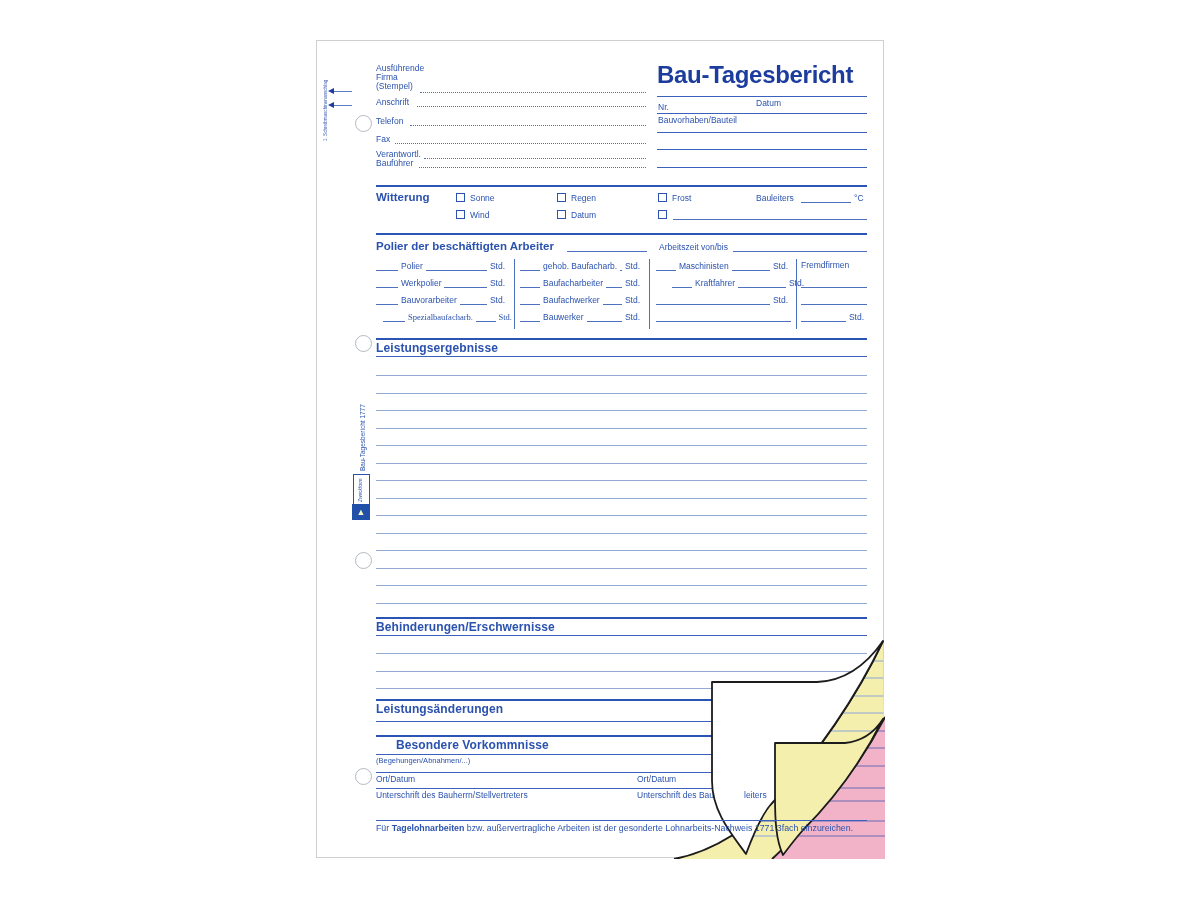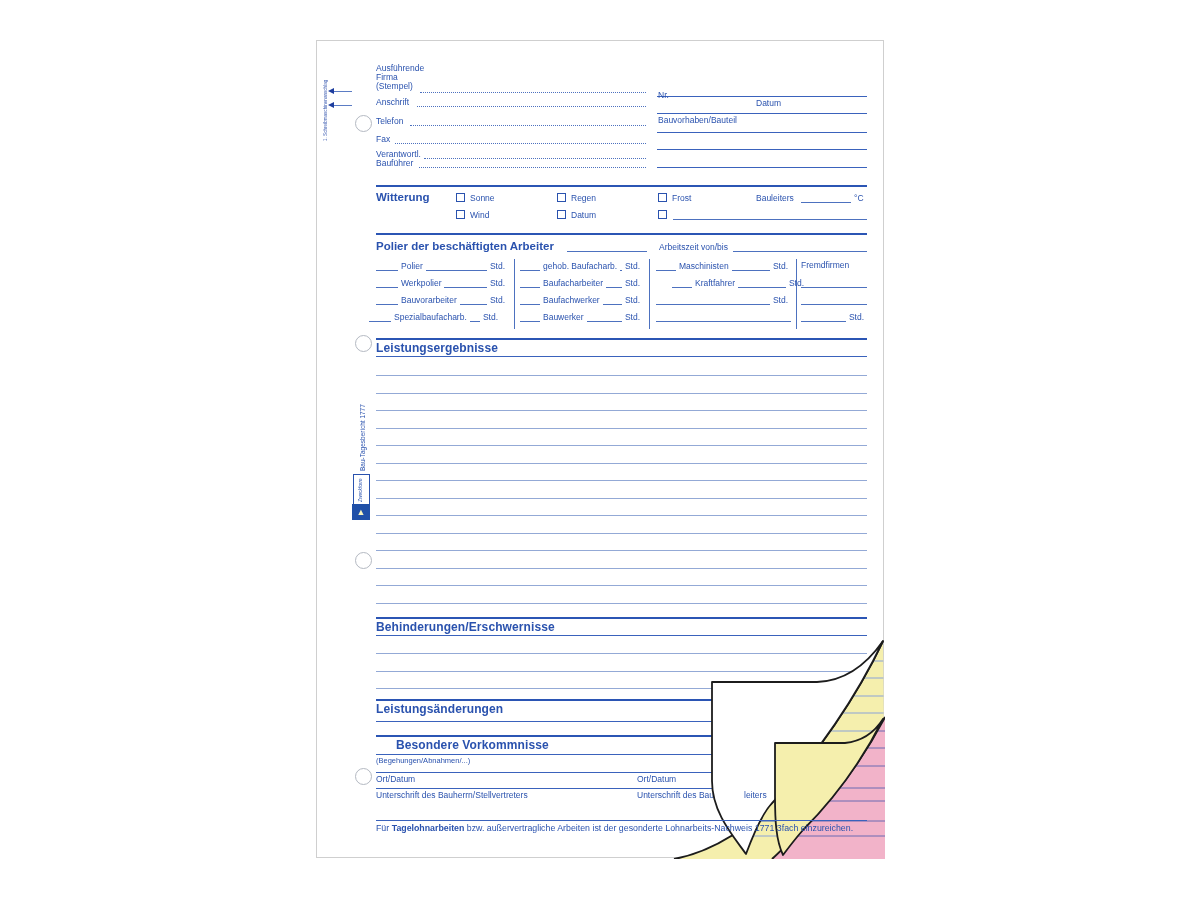--- a/index.html
+++ b/index.html
@@ -75,22 +75,23 @@
   <div class="abs dotted" style="left:93px;top:84px;width:236px;"></div>
 
   <div class="abs lbl" style="left:59px;top:94px;">Fax</div>
   <div class="abs dotted" style="left:78px;top:102px;width:251px;"></div>
 
   <div class="abs lbl" style="left:59px;top:109px;">Verantwortl.</div>
   <div class="abs lbl" style="left:59px;top:118px;">Bauführer</div>
   <div class="abs dotted" style="left:107px;top:117px;width:222px;"></div>
   <div class="abs dotted" style="left:102px;top:126px;width:227px;"></div>
 
+  <div class="abs title" style="left:340px;top:20px;">Bau-Tagesbericht</div>
   <div class="abs rule-med" style="left:340px;top:55px;width:210px;"></div>
-  <div class="abs lbl" style="left:341px;top:50px;">Nr.</div>
+  <div class="abs lbl" style="left:341px;top:62px;">Nr.</div>
   <div class="abs lbl" style="left:439px;top:58px;">Datum</div>
   <div class="abs rule-med" style="left:340px;top:72px;width:210px;"></div>
   <div class="abs lbl" style="left:341px;top:75px;">Bauvorhaben/Bauteil</div>
   <div class="abs rule-med" style="left:340px;top:91px;width:210px;"></div>
   <div class="abs rule-med" style="left:340px;top:108px;width:210px;"></div>
   <div class="abs rule-med" style="left:340px;top:126px;width:210px;"></div>
 
   <div class="abs rule-heavy" style="left:59px;top:144px;width:491px;"></div>
   <div class="abs heading2" style="left:59px;top:150px;">Witterung</div>
 
@@ -178,21 +179,21 @@
       <span class="lbl">Std.</span>
   </div>
   <div class="cell" style="left:339px;top:254px;width:135px;">
     <span class="wline grow"></span>
       <span class="lbl">Std.</span>
   </div>
   <div class="cell" style="left:484px;top:254px;width:66px;">
     <span class="wline grow"></span>
   </div>
 
-  <div class="cell" style="left:52px;top:271px;width:132px;">
+  <div class="cell" style="left:66px;top:271px;width:132px;font-family:Liberation Serif, serif;">
     <span class="wline" style="width:22px;"></span>
       <span class="lbl">Spezialbaufacharb.</span>
       <span class="wline grow"></span>
       <span class="lbl">Std.</span>
   </div>
   <div class="cell" style="left:203px;top:271px;width:123px;">
     <span class="wline" style="width:20px;"></span>
       <span class="lbl">Bauwerker</span>
       <span class="wline grow"></span>
       <span class="lbl">Std.</span>

